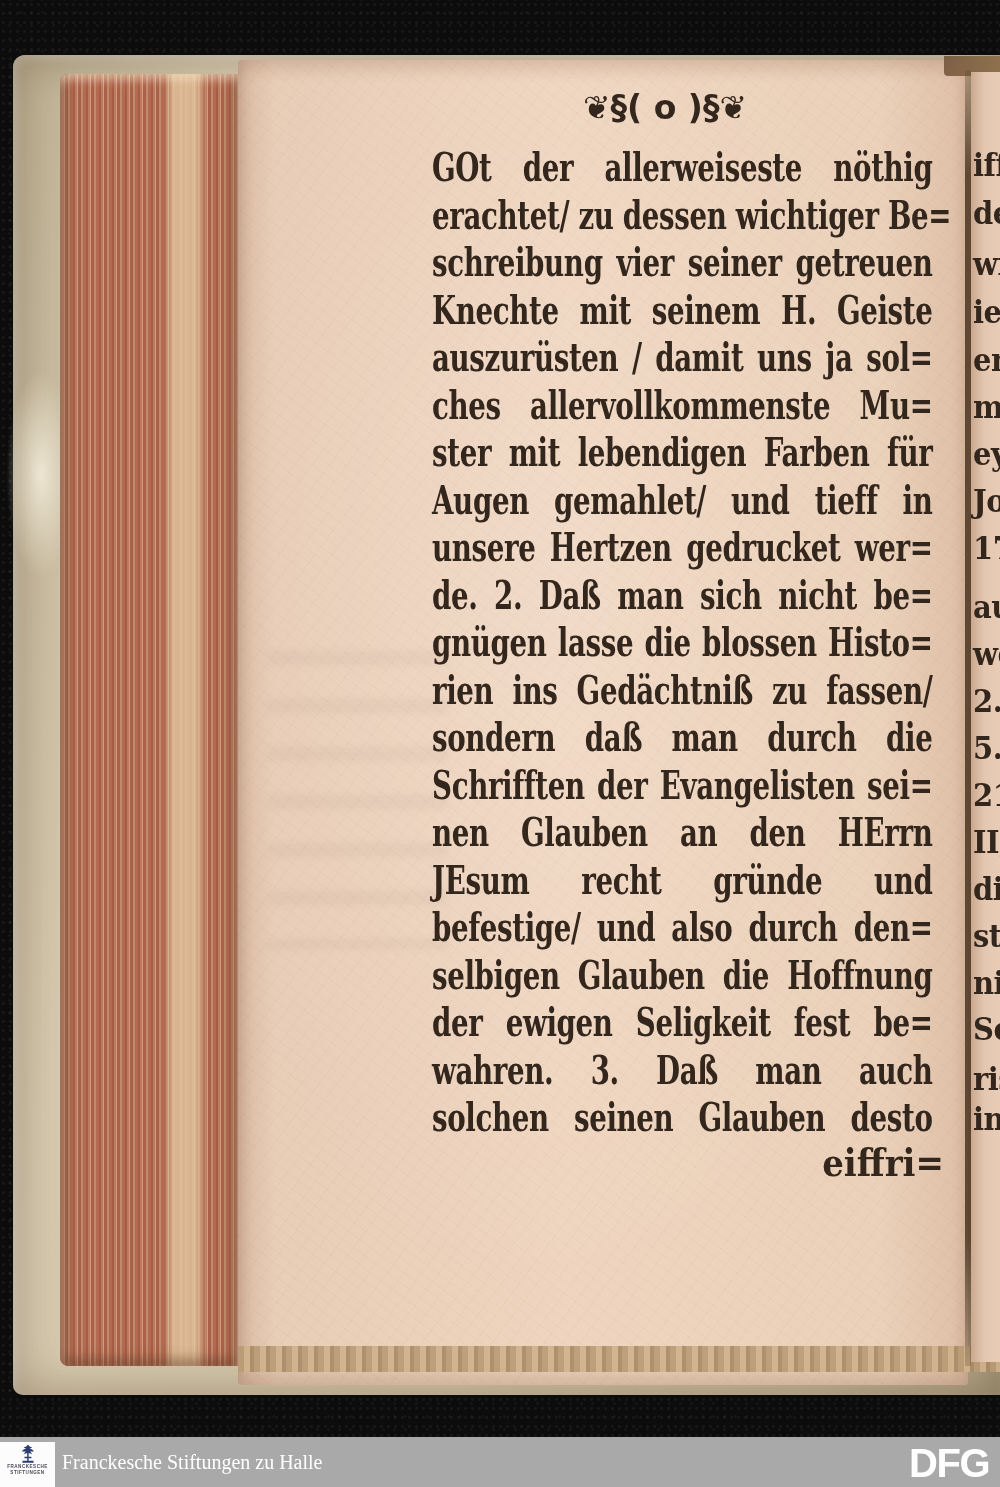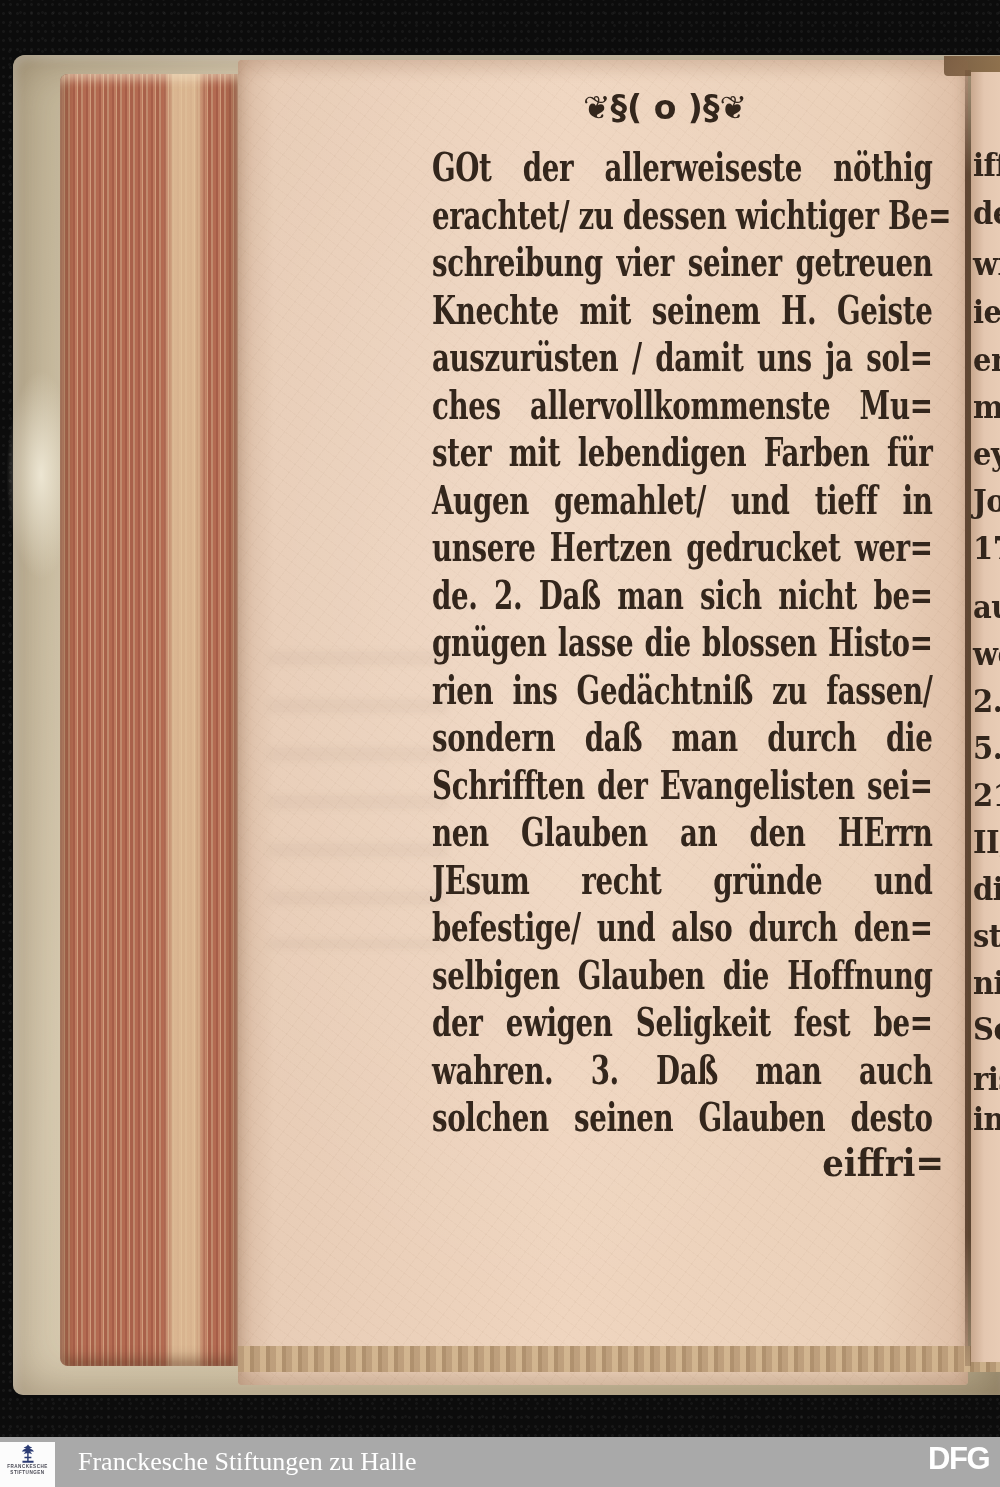--- a/index.html
+++ b/index.html
@@ -102,27 +102,27 @@
     left:0;top:1442px;width:55px;height:45px;background:#fcfcfc;
     text-align:center;
   }
   .logo-glyph{margin-top:2px;height:20px;}
   .logo-text{
     font-family:"Liberation Sans", sans-serif;
     font-size:4.6px;line-height:5.6px;letter-spacing:.5px;
     color:#4a4a55;font-weight:700;
   }
   .institution{
-    left:78px;top:1437px;height:50px;line-height:50px;
-    color:#ffffff;font-family:"Liberation Serif", serif;font-size:26px;
+    left:62px;top:1437px;height:50px;line-height:50px;
+    color:#ffffff;font-family:"Liberation Serif", serif;font-size:20px;
   }
   .dfg{
     right:11px;top:1441px;
     color:#ffffff;font-family:"Liberation Sans", sans-serif;
-    font-weight:800;font-size:31px;letter-spacing:-1.5px;
+    font-weight:800;font-size:40px;letter-spacing:-1.5px;
   }
 </style>
 </head>
 <body>
 
 <div class="abs book-cover"></div>
 <div class="abs cover-stain"></div>
 <div class="abs fore-edge"></div>
 <div class="abs main-page"></div>
 <div class="abs ghost-showthrough"></div>

